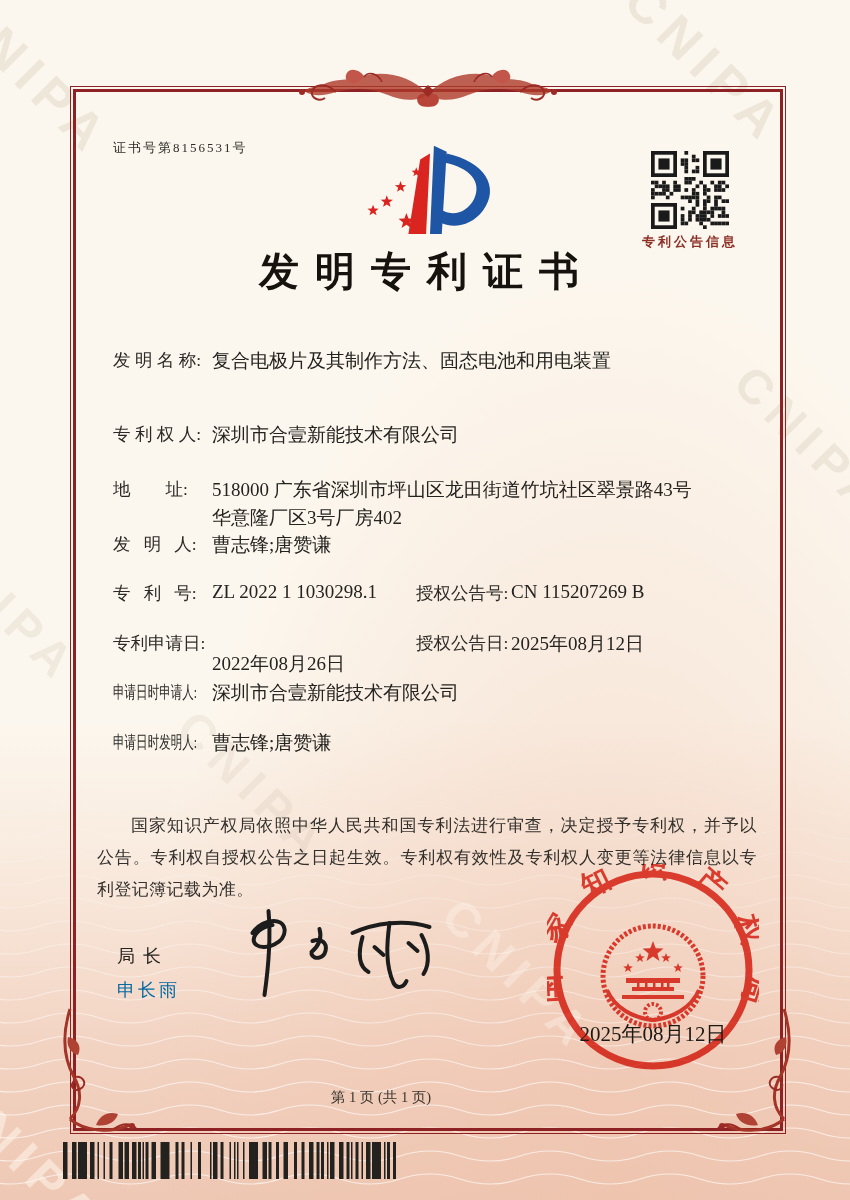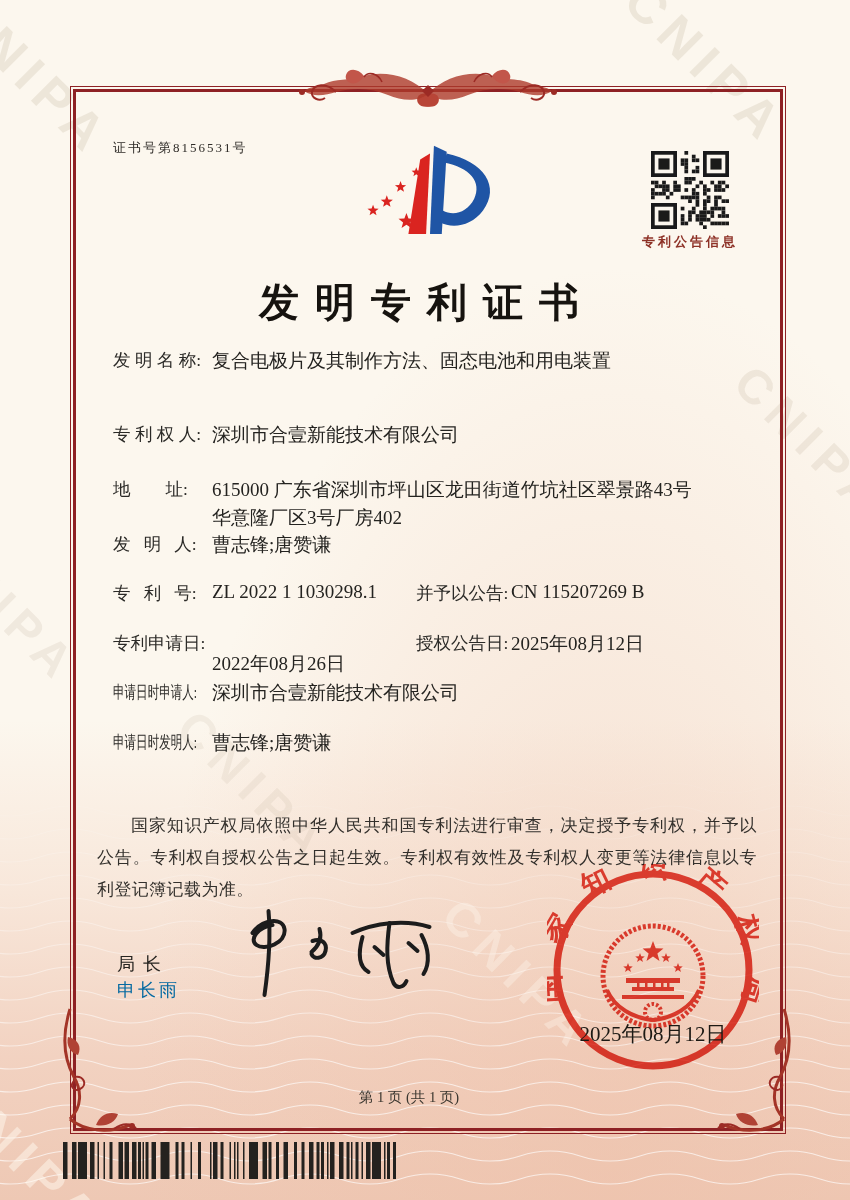--- a/index.html
+++ b/index.html
@@ -28,36 +28,36 @@
     left:70px; top:86px; width:714px; height:1046px;
     border:1px solid #8e2124;
   }
   .frame-inner{
     position:absolute; left:2px; top:2px; right:2px; bottom:2px;
     border:3px solid #8e2124;
   }
   .cert-no{left:113px; top:139px; font-size:13px; letter-spacing:2px; color:#2f2c28;}
   .title{
     left:70px; top:244px; width:714px; text-align:center;
-    font-size:40px; font-weight:bold; letter-spacing:16px; color:#16130f;margin-top:31px;
+    font-size:40px; font-weight:bold; letter-spacing:16px; color:#16130f;
   }
   .qr-caption{left:634px; top:233px; width:112px; text-align:center;
     font-size:13px; letter-spacing:3px; color:#8d3126; font-weight:bold;}
   .lbl{white-space:pre; font-size:17.5px; color:#2b2a27; display:inline-block;}
   .lbl-condensed{transform:scaleX(0.66); transform-origin:left center;}
   .val{font-size:19px; color:#242320; white-space:nowrap;}
   .statement{
     left:97px; top:810px; width:660px; font-size:17px; line-height:32px;
     text-indent:2em; letter-spacing:0.4px; color:#33302c; text-align:justify;
   }
-  .signer-title{left:117px; top:944px; font-size:18px; letter-spacing:8px; color:#262420;margin-top:8px;}
+  .signer-title{left:117px; top:944px; font-size:18px; letter-spacing:8px; color:#262420;}
   .signer-name{left:117px; top:978px; font-size:18px; letter-spacing:3px; color:#0369a1;}
   .seal-date{left:563px; top:1020px; width:180px; text-align:center;
     font-size:21px; color:#1c1914; z-index:6;}
-  .footer{left:70px; top:1088px; width:622px; text-align:center; font-size:14.5px; color:#3a362f;margin-left:28px;}.z2{z-index:2}.z3{z-index:3}.z5{z-index:5}
+  .footer{left:70px; top:1088px; width:622px; text-align:center; font-size:14.5px; color:#3a362f;}.z2{z-index:2}.z3{z-index:3}.z5{z-index:5}
 </style>
 </head>
 <body>
 
 <div class="page">
 
   <div class="abs pink-bg"></div>
   <svg id="waves-svg" class="abs" style="left:0;bottom:0;" width="850" height="430" viewBox="0 0 850 430">
       <path d="M-20 18 q30 10 60 0 t60 0 t60 0 t60 0 t60 0 t60 0 t60 0 t60 0 t60 0 t60 0 t60 0 t60 0 t60 0 t60 0 t60 0 t60 0" fill="none" stroke="#ffffff" stroke-width="1.2" opacity="0.06"></path>
       <path d="M-20 41 q30 10 60 0 t60 0 t60 0 t60 0 t60 0 t60 0 t60 0 t60 0 t60 0 t60 0 t60 0 t60 0 t60 0 t60 0 t60 0 t60 0" fill="none" stroke="#ffffff" stroke-width="1.2" opacity="0.10"></path>
@@ -269,29 +269,29 @@
 
   <div class="abs title z3">发明专利证书</div>
 
   <div class="abs z3" style="left:113px;top:348px;"><span class="lbl">发 明 名 称:</span></div>
   <div class="abs val z3" style="left:212px;top:348px;">复合电极片及其制作方法、固态电池和用电装置</div>
 
   <div class="abs z3" style="left:113px;top:422px;"><span class="lbl">专 利 权 人:</span></div>
   <div class="abs val z3" style="left:212px;top:422px;">深圳市合壹新能技术有限公司</div>
 
   <div class="abs z3" style="left:113px;top:477px;"><span class="lbl">地        址:</span></div>
-  <div class="abs val z3" style="left:212px;top:477px;">615000 广东省深圳市坪山区龙田街道竹坑社区翠景路43号</div>
+  <div class="abs val z3" style="left:212px;top:477px;">518000 广东省深圳市坪山区龙田街道竹坑社区翠景路43号</div>
   <div class="abs val z3" style="left:212px;top:505px;">华意隆厂区3号厂房402</div>
 
   <div class="abs z3" style="left:113px;top:532px;"><span class="lbl">发   明   人:</span></div>
   <div class="abs val z3" style="left:212px;top:532px;">曹志锋;唐赞谦</div>
 
   <div class="abs z3" style="left:113px;top:581px;"><span class="lbl">专   利   号:</span></div>
   <div class="abs val z3" style="left:212px;top:581px;">ZL 2022 1 1030298.1</div>
-  <div class="abs z3" style="left:416px;top:581px;"><span class="lbl">并予以公告:</span></div>
+  <div class="abs z3" style="left:416px;top:581px;"><span class="lbl">授权公告号:</span></div>
   <div class="abs val z3" style="left:511px;top:581px;">CN 115207269 B</div>
 
   <div class="abs z3" style="left:113px;top:631px;"><span class="lbl">专利申请日:</span></div>
   <div class="abs val z3" style="left:212px;top:631px;margin-top:20px;">2022年08月26日</div>
   <div class="abs z3" style="left:416px;top:631px;"><span class="lbl">授权公告日:</span></div>
   <div class="abs val z3" style="left:511px;top:631px;">2025年08月12日</div>
 
   <div class="abs z3" style="left:113px;top:680px;"><span class="lbl lbl-condensed">申请日时申请人:</span></div>
   <div class="abs val z3" style="left:212px;top:680px;">深圳市合壹新能技术有限公司</div>
 

